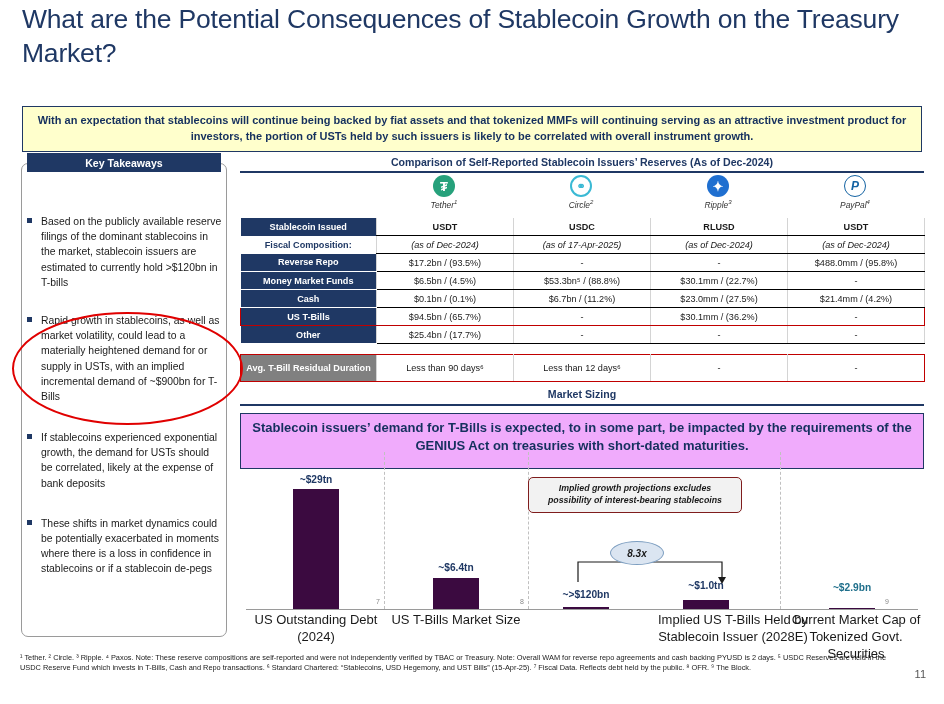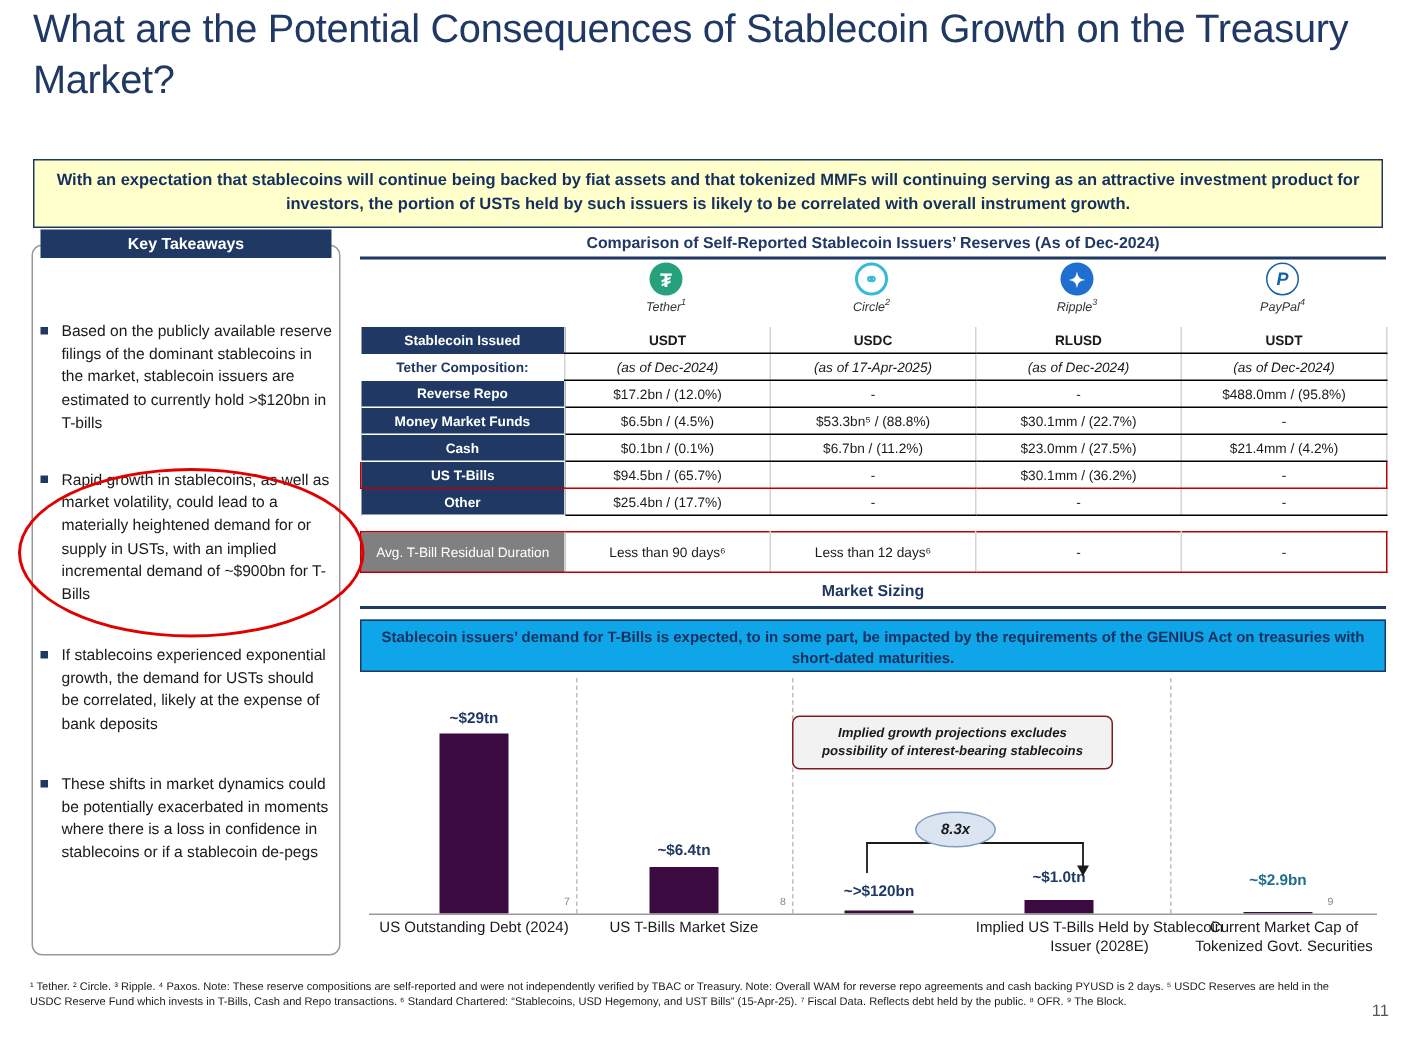--- a/index.html
+++ b/index.html
@@ -181,21 +181,21 @@
   .lbl {
     background: #1f3864;
     color: #ffffff;
     font-weight: bold;
     font-size: 9.1px;
     width: 136px;
   }
   .lbl-gray {
     background: #808080;
     color: #ffffff;
-    font-weight: normal;
+    font-weight: bold;
     font-size: 8.6px;
     line-height: 1.1;
   }
   .lbl-plain {
     background: #ffffff;
     color: #1f3864;
     font-weight: bold;
     font-size: 8.8px;
     text-align: left;
     padding-left: 2px;
@@ -237,25 +237,25 @@
     width: 684px;
     height: 2px;
     background: #1f3864;
   }
   .ms-callout {
     position: absolute;
     left: 240px;
     top: 413px;
     width: 684px;
     box-sizing: border-box;
-    background: #0ea5e9;
+    background: #f0abfc;
     border: 1px solid #1f3864;
-    padding: 5px 10px 0 10px;
-    text-align: center;
-    font-size: 10px;
+    padding: 5px 10px 12px 10px;
+    text-align: center;
+    font-size: 13px;
     font-weight: bold;
     line-height: 1.42;
     color: #15305e;
   }
 
   
   .chart {
     position: absolute;
     left: 240px;
     top: 452px;
@@ -287,21 +287,21 @@
     font-size: 10.2px;
     font-weight: bold;
     color: #1f3864;
     text-align: center;
     white-space: nowrap;
   }
   .bar-lbl.teal { color: #1f6f8b; }
   .cat {
     position: absolute;
     top: 160px;
-    font-size: 10px;
+    font-size: 13px;
     text-align: center;
     line-height: 1.3;
     color: #1a1a1a;
   }
   .sep {
     position: absolute;
     top: 0;
     width: 0;
     border-left: 1px dashed #c0c0c0;
     height: 157px;
@@ -425,30 +425,30 @@
   </colgroup>
   <tbody>
     <tr>
       <td class="lbl">Stablecoin Issued</td>
       <td class="val val-b hdr-name">USDT</td>
       <td class="val val-b hdr-name">USDC</td>
       <td class="val val-b hdr-name">RLUSD</td>
       <td class="val val-b hdr-name">USDT</td>
     </tr>
     <tr>
-      <td class="lbl-plain">Tether Composition:</td>
+      <td class="lbl-plain">Fiscal Composition:</td>
       <td class="val val-b ital">(as of Dec-2024)</td>
       <td class="val val-b ital">(as of 17-Apr-2025)</td>
       <td class="val val-b ital">(as of Dec-2024)</td>
       <td class="val val-b ital">(as of Dec-2024)</td>
     </tr>
 
     <tr>
       <td class="lbl cell">Reverse Repo</td>
-      <td class="val val-b">$17.2bn / (12.0%)</td>
+      <td class="val val-b">$17.2bn / (93.5%)</td>
       <td class="val val-b">-</td>
       <td class="val val-b">-</td>
       <td class="val val-b">$488.0mm / (95.8%)</td>
     </tr>
     <tr>
       <td class="lbl cell">Money Market Funds</td>
       <td class="val val-b">$6.5bn / (4.5%)</td>
       <td class="val val-b">$53.3bn⁵ / (88.8%)</td>
       <td class="val val-b">$30.1mm / (22.7%)</td>
       <td class="val val-b">-</td>

